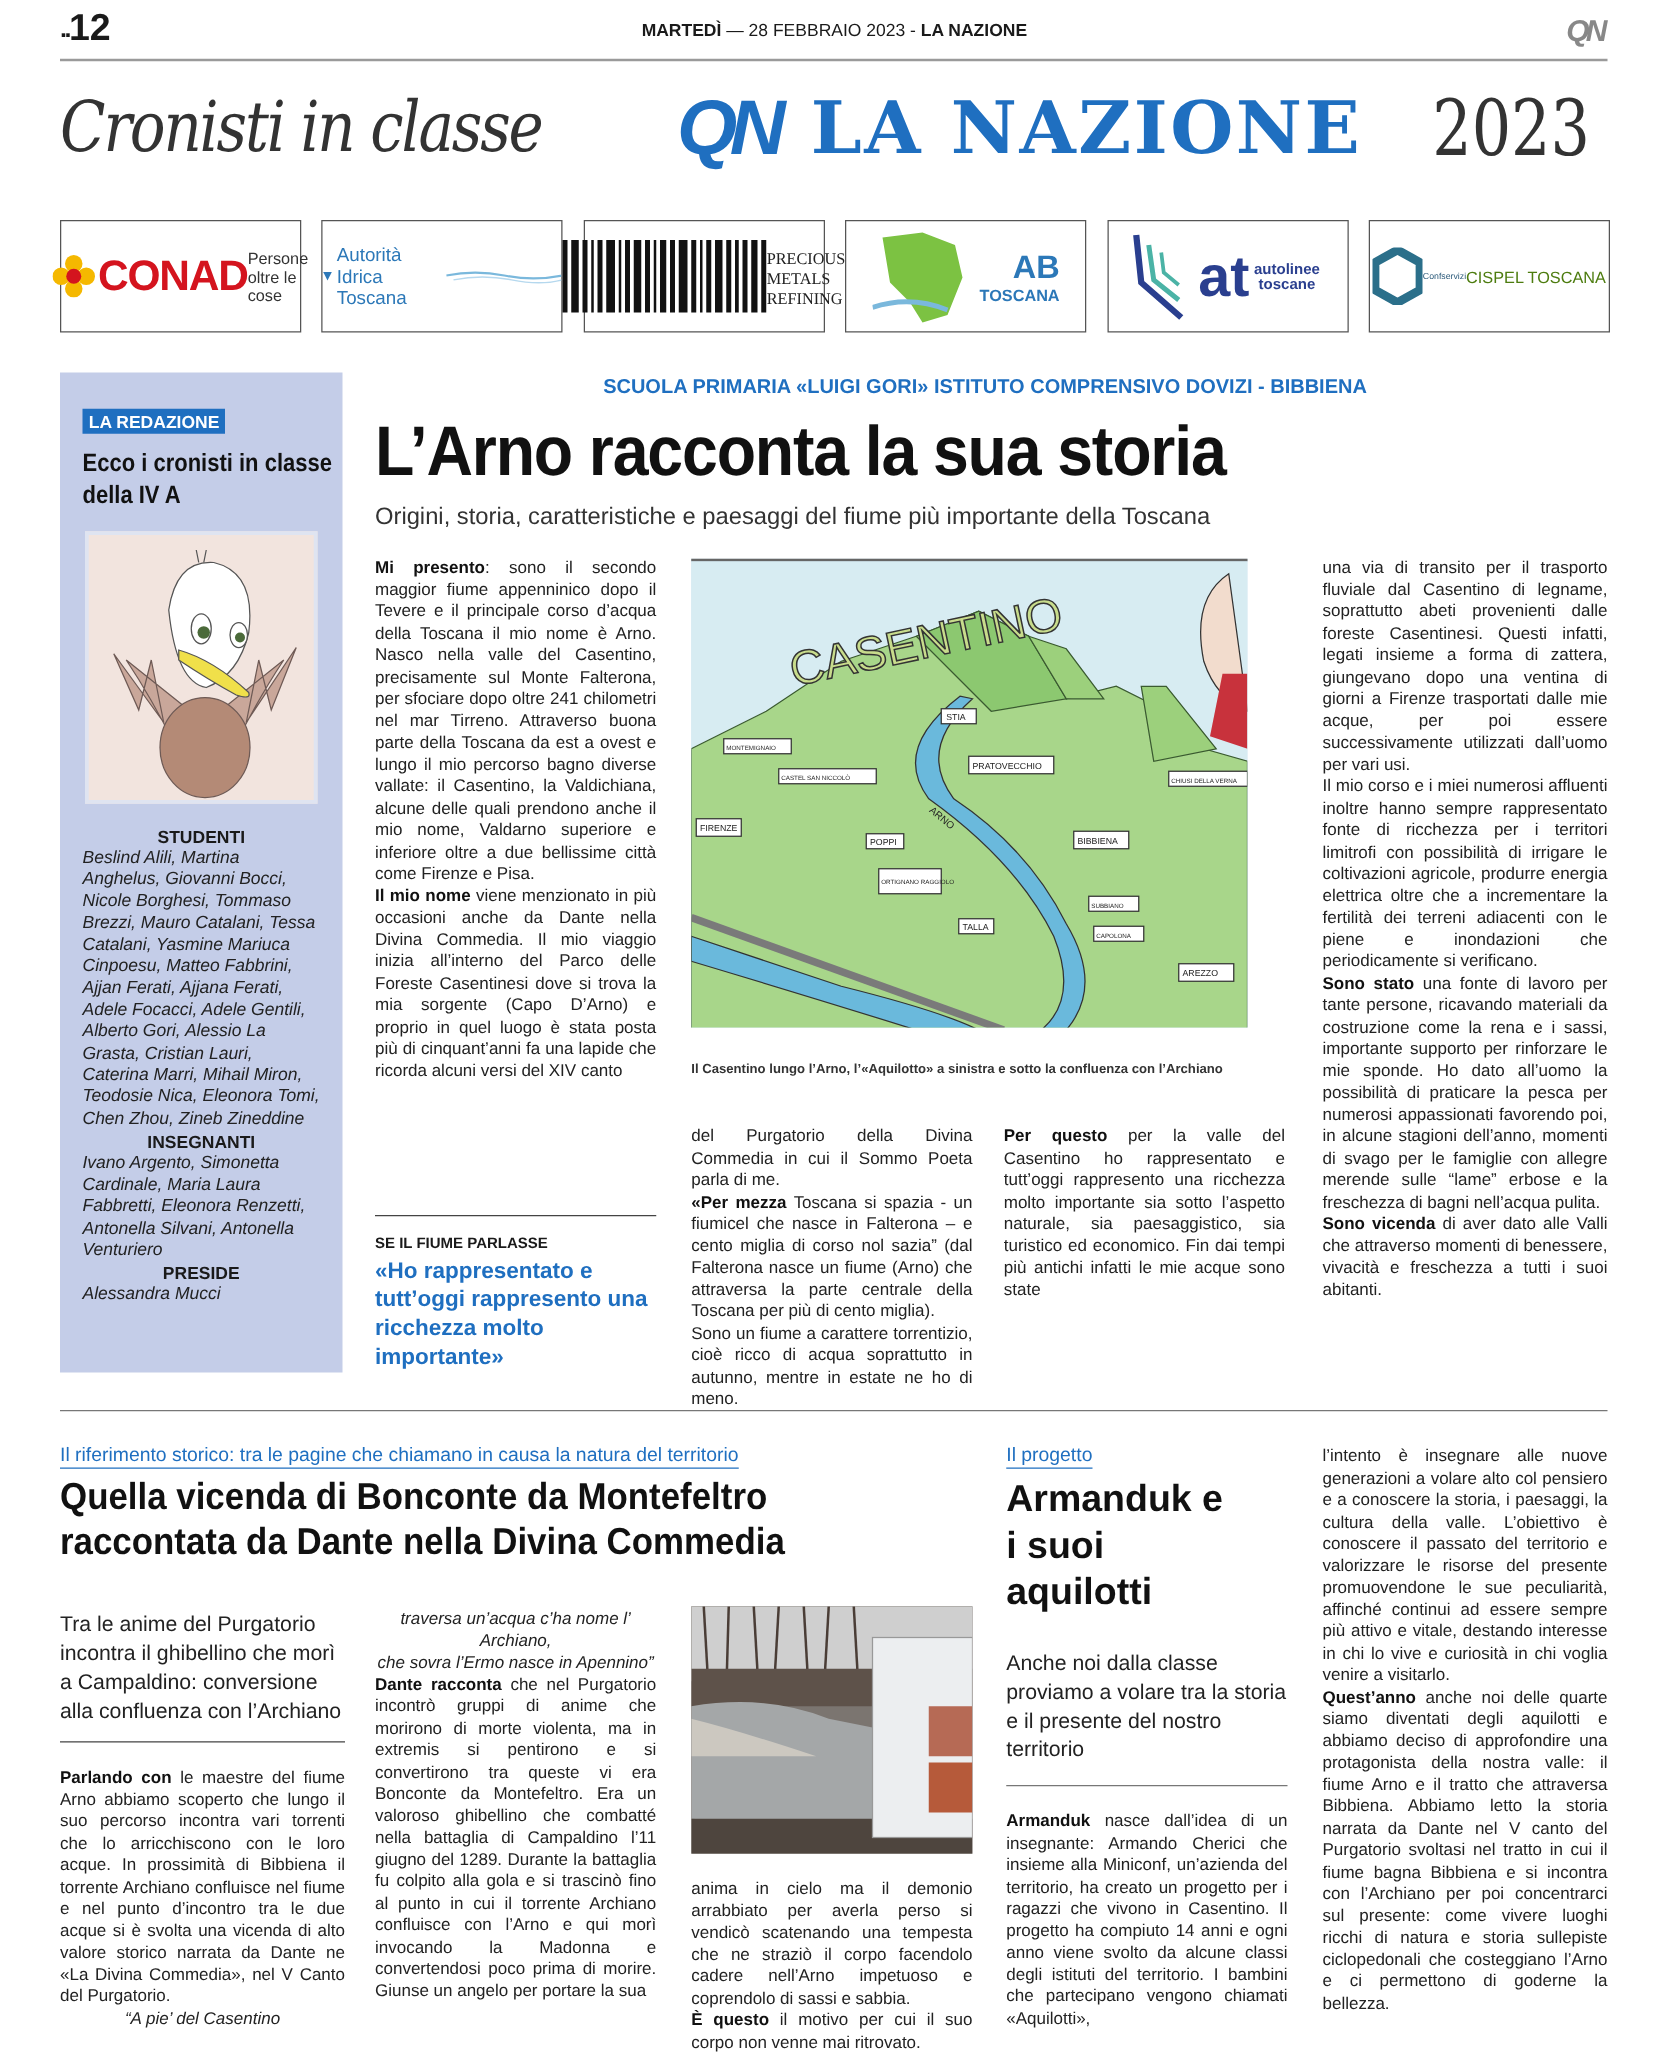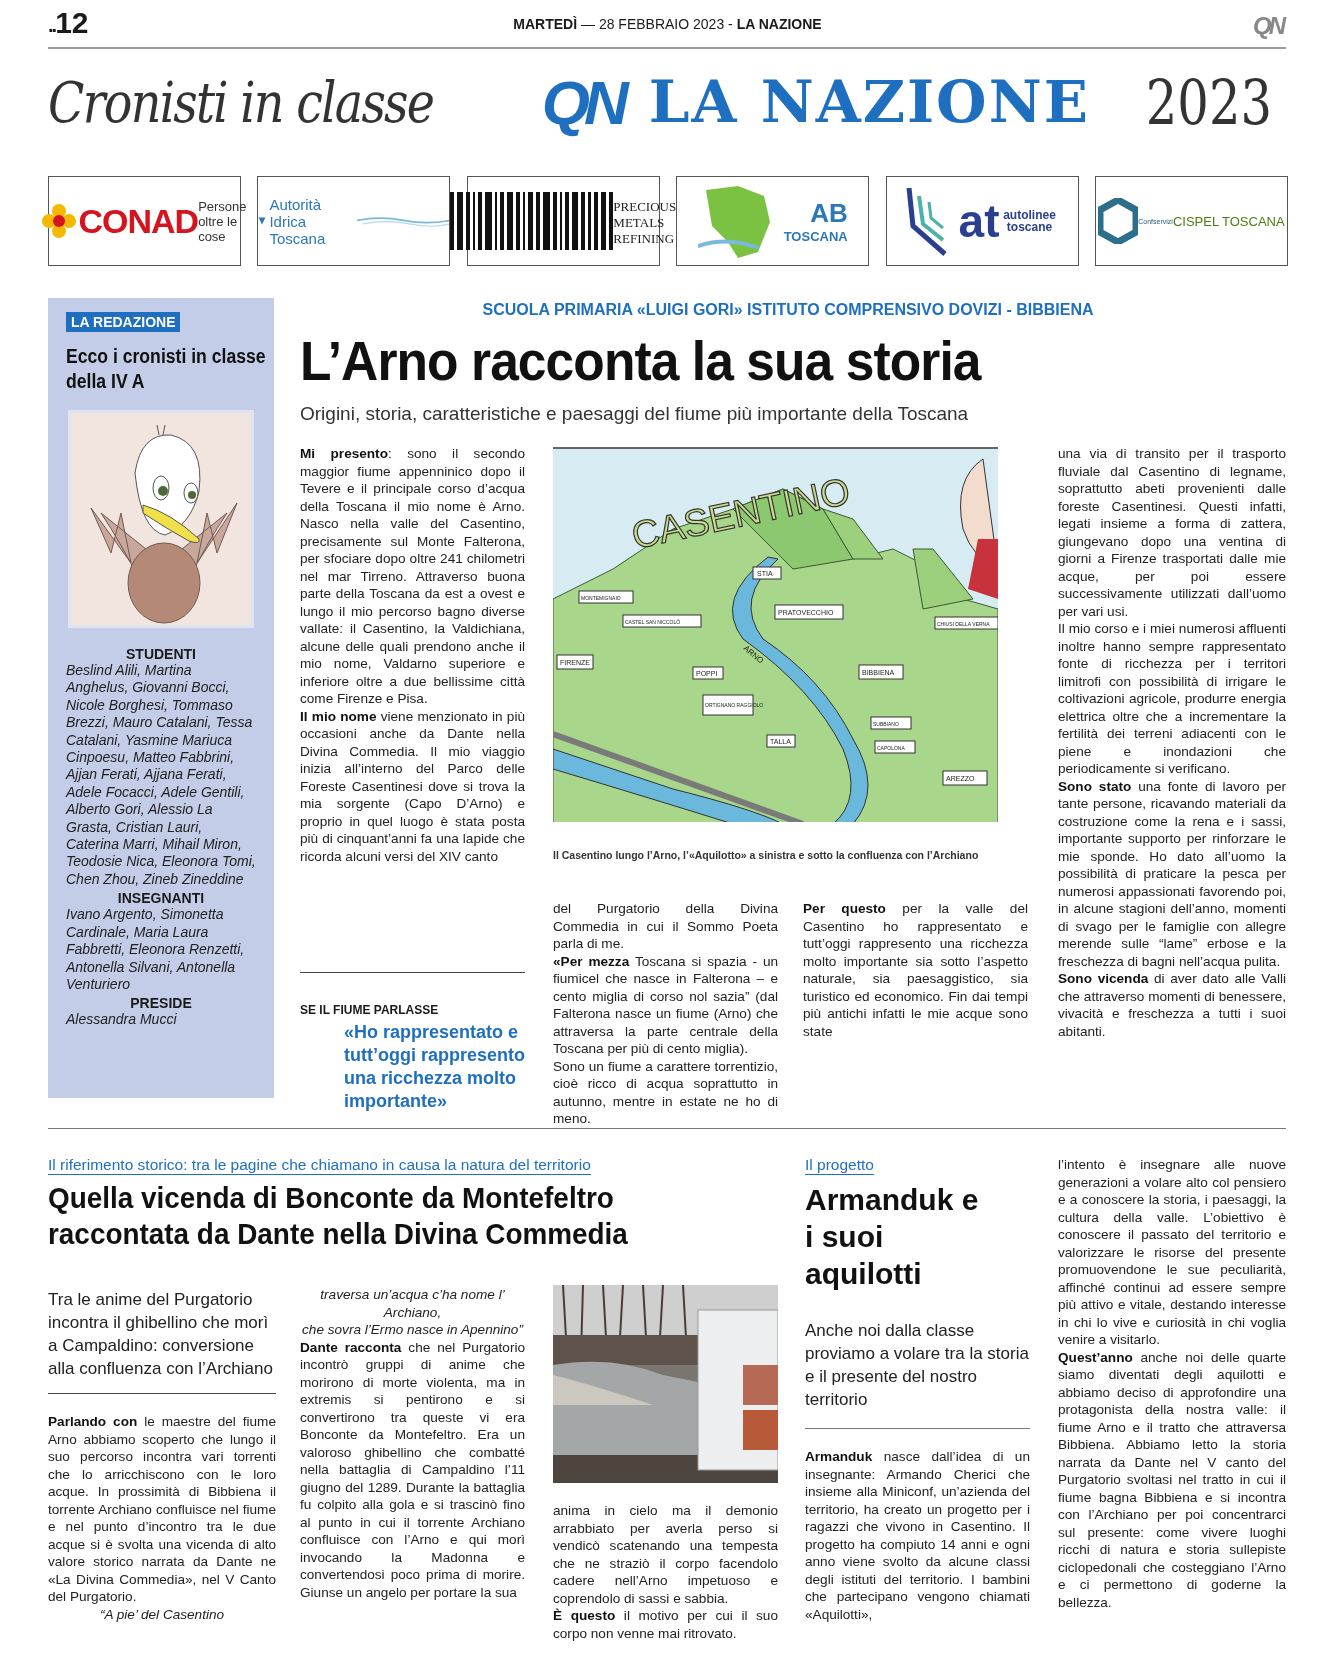--- a/index.html
+++ b/index.html
@@ -26,36 +26,36 @@
   .sp-pmr-bars { display: flex; gap: 3px; height: 58px; }
   .sp-pmr-bars span { width: 4px; background: #111; display: block; }
   .sp-pmr { font-size: 13px; color: #222; margin-top: 3px; font-family: "Liberation Serif", serif; }
   .sp-ab { color: #2c78b8; font-weight: 900; font-size: 26px; }
   .sp-ab-sub { color: #2c78b8; font-size: 13px; font-weight: bold; }
   .sp-at { color: #2a3f8f; font-weight: bold; font-size: 46px; line-height: 44px; }
   .sp-at-sub { color: #2a3f8f; font-size: 12px; font-weight: bold; line-height: 12px; }
   .sp-cispel { color: #4d7c0f; font-weight: normal; font-size: 13px; }
   .sp-cispel-small { color: #2b5a7a; font-size: 7px; }
   
-  .sidebar { left: 48px; top: 298px; width: 226px; height: 800px; background: #c4cde8; padding: 14px 18px; }
+  .sidebar { left: 48px; top: 298px; width: 226px; height: 800px; background: #c4cde8; padding: 29px 18px; }
   .sb-kicker { display: inline-block; background: #1f6fc0; color: #fff; font-weight: bold; font-size: 14px; padding: 2px 5px; }
   .sb-title { font-weight: bold; font-size: 20px; line-height: 25px; margin-top: 12px; color: #111; transform: scaleX(0.88); transform-origin: left; width: 240px; }
   .sb-eagle { margin: 16px auto 0; width: 186px; height: 218px; background: #f2e4de; border: 3px solid #dfe4f1; position: relative; overflow: hidden; }
   .sb-h { text-align: center; font-weight: bold; font-size: 14px; margin-top: 2px; }
   .sb-list { font-style: italic; font-size: 14px; line-height: 17.4px; color: #222; }
   
   .kicker-top { left: 290px; width: 996px; top: 301px; text-align: center; color: #1f6fc0; font-weight: bold; font-size: 16px; }
   .headline { left: 300px; top: 328px; font-weight: bold; font-size: 56px; letter-spacing: -1px; color: #111; transform: scaleX(0.92); transform-origin: left; white-space: nowrap; }
   .subhead { left: 300px; top: 403px; font-size: 19px; color: #333; white-space: nowrap; }
   .col { font-size: 13.6px; line-height: 17.5px; text-align: justify; color: #222; hyphens: auto; }
   .col b { color: #111; }
   .art-c1 { left: 300px; top: 445px; width: 225px; }
-  .pull { left: 300px; top: 972px; width: 225px; border-top: 1px solid #444; padding-top: 30px; }
+  .pull { left: 300px; top: 972px; width: 225px; border-top: 1px solid #444; padding-top: 14px; }
   .pull-k { font-weight: bold; font-size: 12px; }
-  .pull-q { color: #1f6fc0; font-weight: bold; font-size: 18px; line-height: 23px; margin-top: 4px; margin-left: 44px; }
+  .pull-q { color: #1f6fc0; font-weight: bold; font-size: 18px; line-height: 23px; margin-top: 4px; }
   .map { left: 553px; top: 447px; width: 445px; height: 375px; background: #cfe6ef; border-top: 2px solid #666; overflow: hidden; }
   .caption { left: 553px; top: 849px; width: 460px; font-size: 10.5px; font-weight: bold; color: #333; }
   .art-c2 { left: 553px; top: 900px; width: 225px; }
   .art-c3 { left: 803px; top: 900px; width: 225px; }
   .art-c4 { left: 1058px; top: 445px; width: 228px; }
   .mid-rule { left: 48px; width: 1238px; top: 1128px; height: 1px; background: #777; }
   
   .kicker2 { left: 48px; top: 1156px; font-size: 15.5px; color: #1f6fc0; border-bottom: 1px solid #1f6fc0; }
   .headline2 { left: 48px; top: 1180px; font-weight: bold; font-size: 30px; line-height: 36px; color: #111; white-space: nowrap; transform: scaleX(0.93); transform-origin: left; }
   .intro2 { left: 48px; top: 1288px; width: 228px; font-size: 17px; line-height: 23px; color: #222; }

